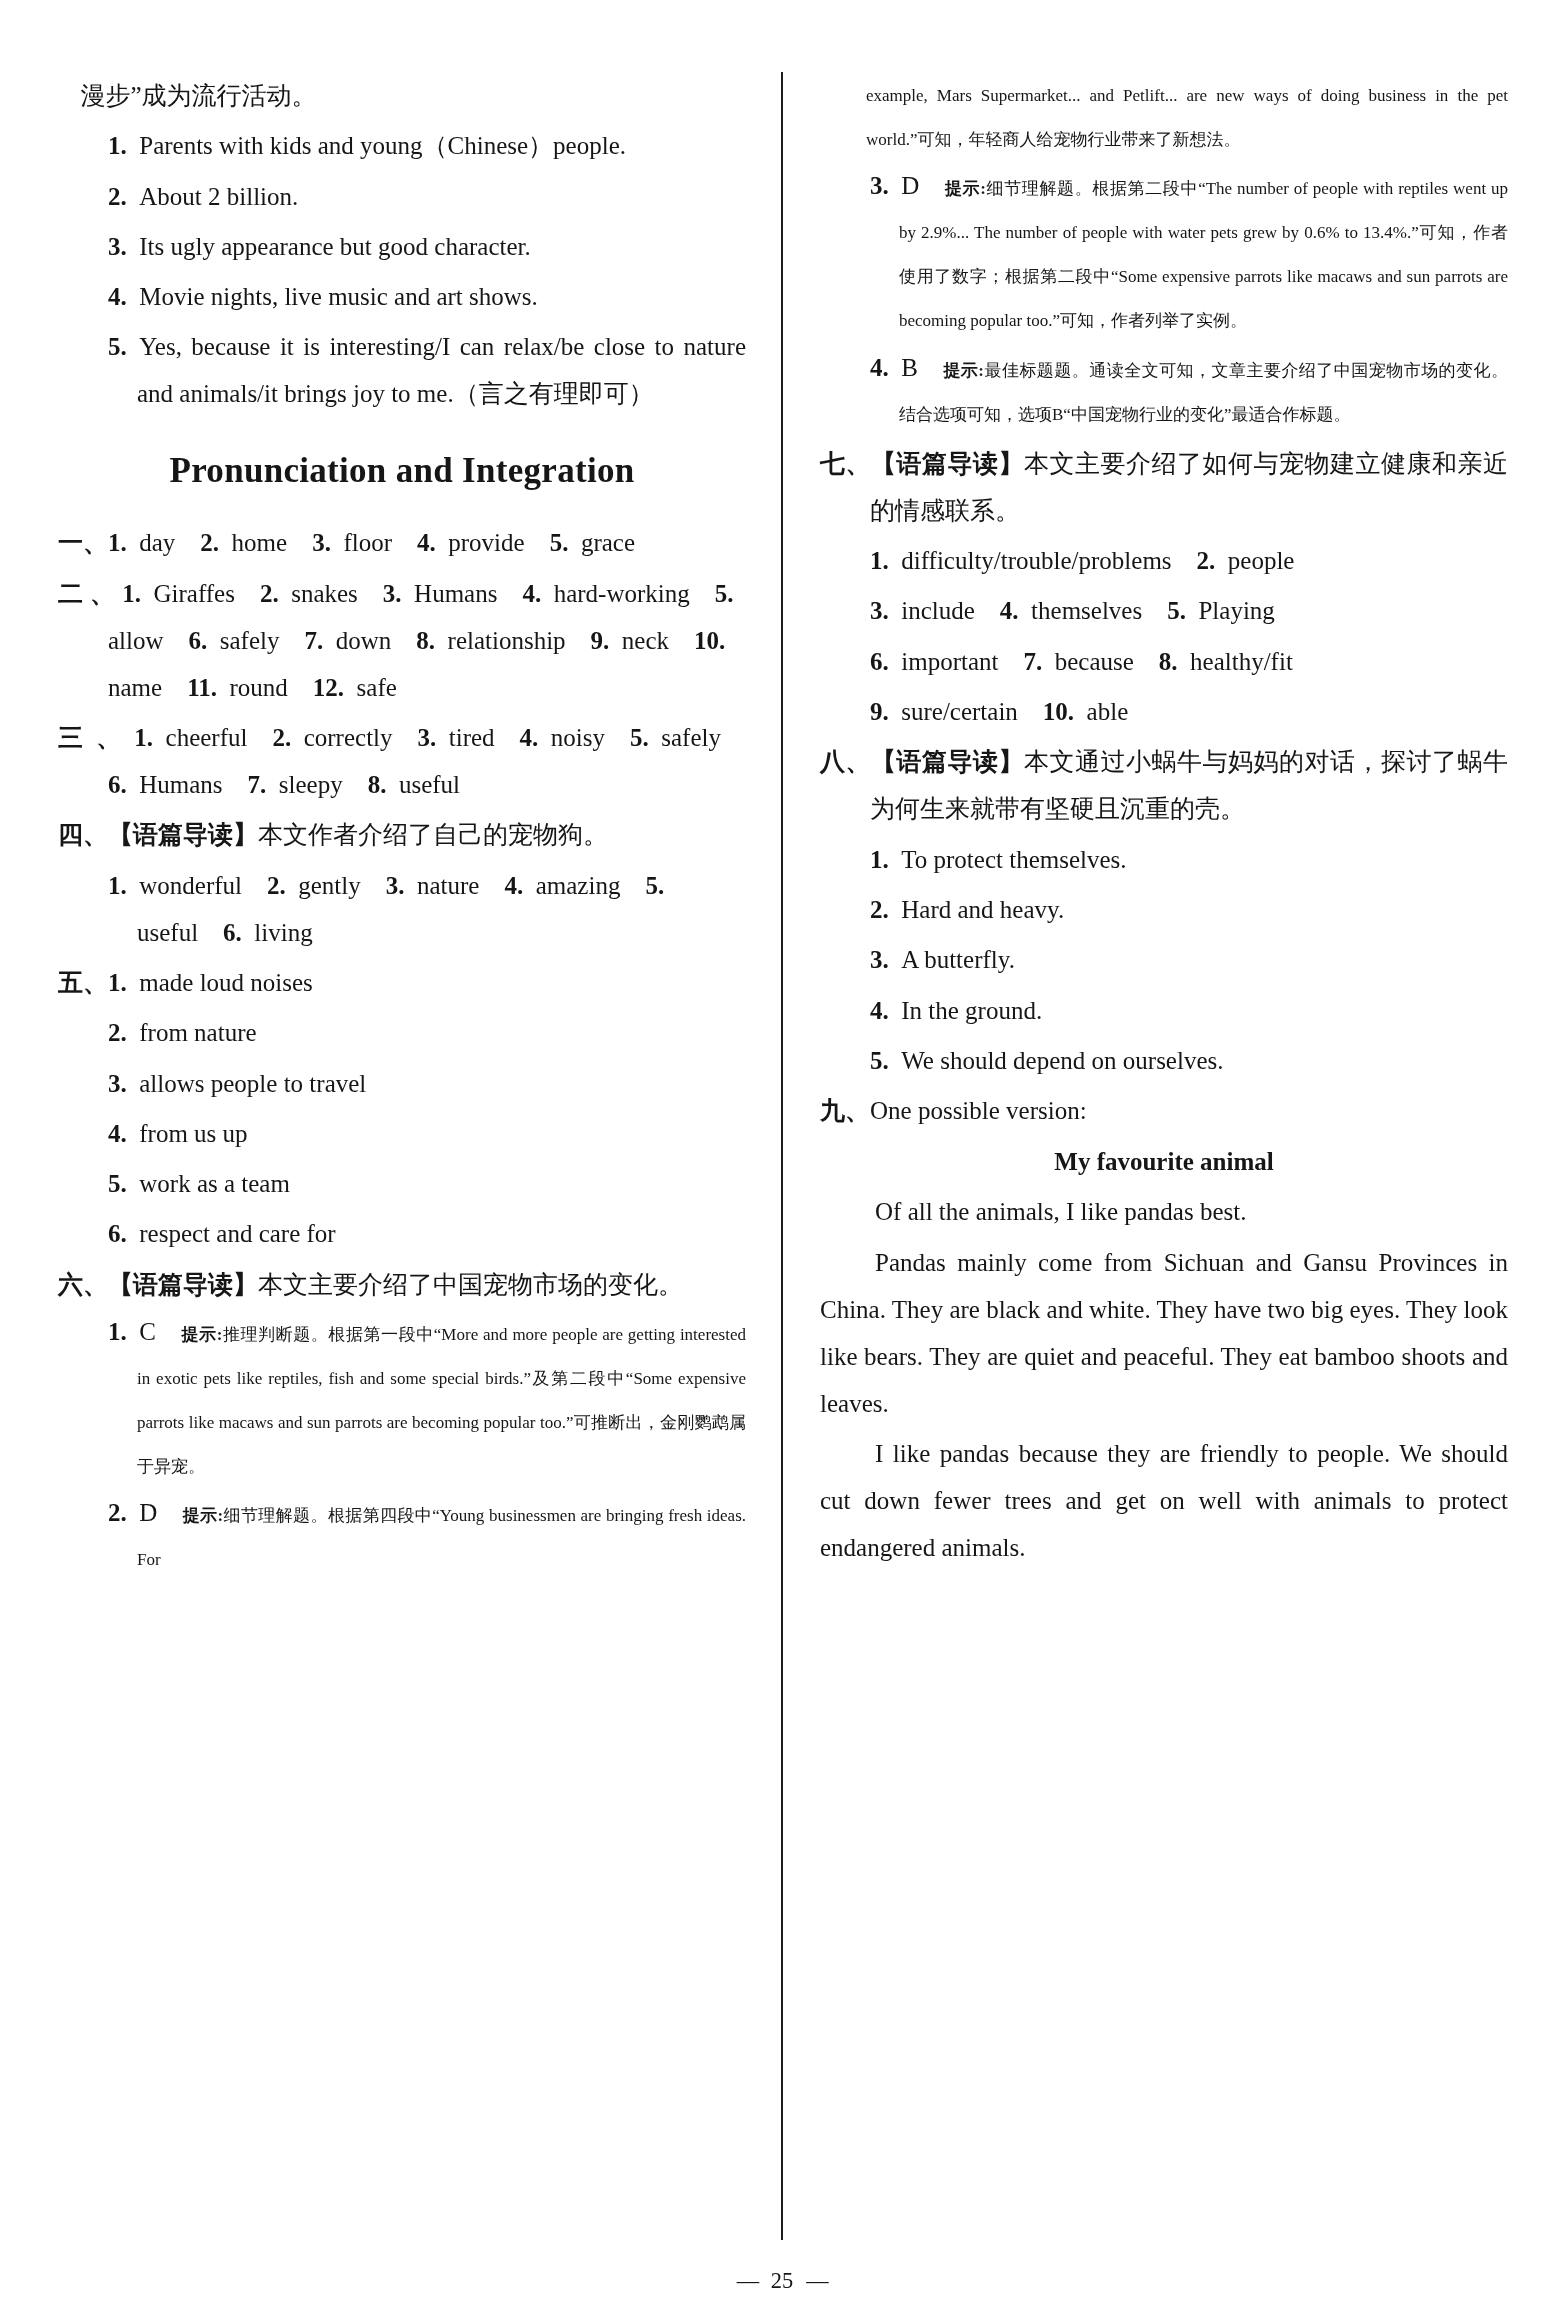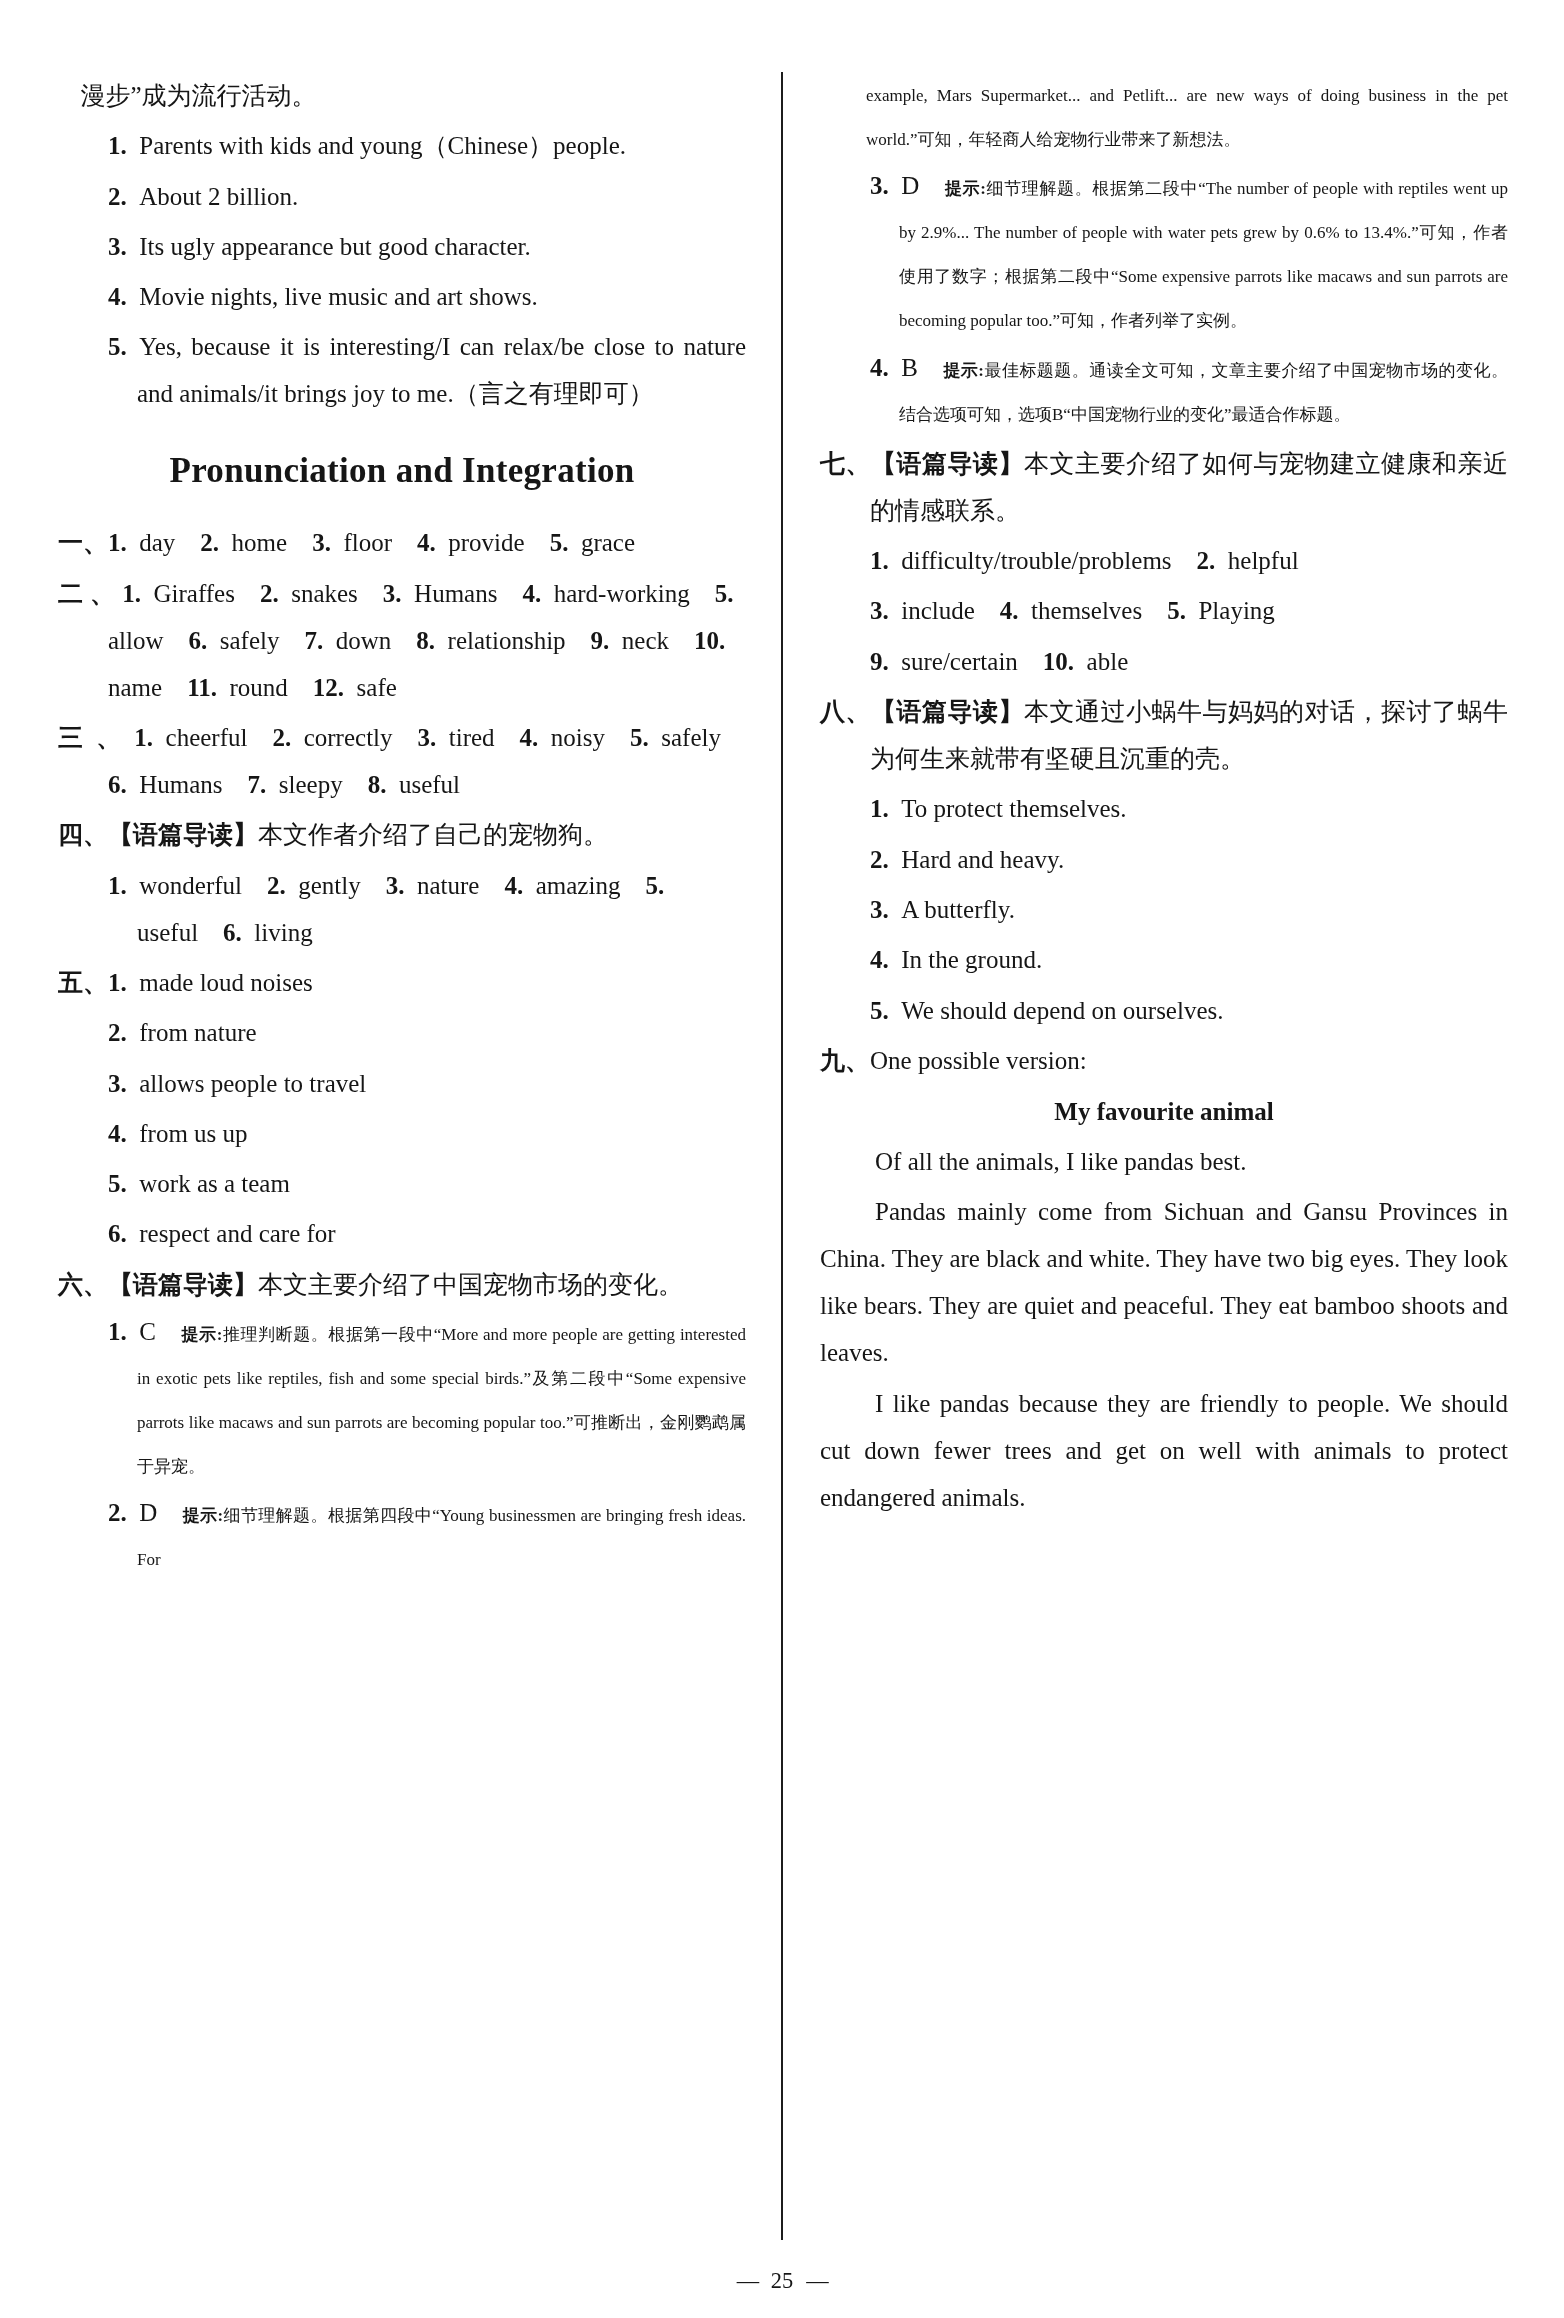--- a/index.html
+++ b/index.html
@@ -78,22 +78,23 @@
         <div class="para" style="padding-left: 50px; text-indent: -50px;"><span class="bold">六、</span><span class="bold">【语篇导读】</span><span>本文主要介绍了中国宠物市场的变化。</span></div>
         <div class="para hint" style="padding-left: 79px; text-indent: -29px;"><span class="bold">1.</span><span> C </span><span class="bold small">提示:</span><span class="small">推理判断题。根据第一段中“More and more people are getting interested in exotic pets like reptiles, fish and some special birds.”及第二段中“Some expensive parrots like macaws and sun parrots are becoming popular too.”可推断出，金刚鹦鹉属于异宠。</span></div>
         <div class="para hint" style="padding-left: 79px; text-indent: -29px;"><span class="bold">2.</span><span> D </span><span class="bold small">提示:</span><span class="small">细节理解题。根据第四段中“Young businessmen are bringing fresh ideas. For</span></div>
       </div>
     <div class="divider"></div>
     <div class="col" id="col-right">
         <div class="para hint" style="padding-left: 46px;"><span class="small">example, Mars Supermarket... and Petlift... are new ways of doing business in the pet world.”可知，年轻商人给宠物行业带来了新想法。</span></div>
         <div class="para hint" style="padding-left: 79px; text-indent: -29px;"><span class="bold">3.</span><span> D </span><span class="bold small">提示:</span><span class="small">细节理解题。根据第二段中“The number of people with reptiles went up by 2.9%... The number of people with water pets grew by 0.6% to 13.4%.”可知，作者使用了数字；根据第二段中“Some expensive parrots like macaws and sun parrots are becoming popular too.”可知，作者列举了实例。</span></div>
         <div class="para hint" style="padding-left: 79px; text-indent: -29px;"><span class="bold">4.</span><span> B </span><span class="bold small">提示:</span><span class="small">最佳标题题。通读全文可知，文章主要介绍了中国宠物市场的变化。结合选项可知，选项B“中国宠物行业的变化”最适合作标题。</span></div>
         <div class="para" style="padding-left: 50px; text-indent: -50px;"><span class="bold">七、</span><span class="bold">【语篇导读】</span><span>本文主要介绍了如何与宠物建立健康和亲近的情感联系。</span></div>
-        <div class="para" style="padding-left: 79px; text-indent: -29px;"><span class="bold">1.</span><span> difficulty/trouble/problems </span><span class="bold">2.</span><span> helpful</span></div>
+        <div class="para" style="padding-left: 79px; text-indent: -29px;"><span class="bold">1.</span><span> difficulty/trouble/problems </span><span class="bold">2.</span><span> people</span></div>
         <div class="para" style="padding-left: 79px; text-indent: -29px;"><span class="bold">3.</span><span> include </span><span class="bold">4.</span><span> themselves </span><span class="bold">5.</span><span> Playing</span></div>
+        <div class="para" style="padding-left: 79px; text-indent: -29px;"><span class="bold">6.</span><span> important </span><span class="bold">7.</span><span> because </span><span class="bold">8.</span><span> healthy/fit</span></div>
         <div class="para" style="padding-left: 79px; text-indent: -29px;"><span class="bold">9.</span><span> sure/certain </span><span class="bold">10.</span><span> able</span></div>
         <div class="para" style="padding-left: 50px; text-indent: -50px;"><span class="bold">八、</span><span class="bold">【语篇导读】</span><span>本文通过小蜗牛与妈妈的对话，探讨了蜗牛为何生来就带有坚硬且沉重的壳。</span></div>
         <div class="para" style="padding-left: 79px; text-indent: -29px;"><span class="bold">1.</span><span> To protect themselves.</span></div>
         <div class="para" style="padding-left: 79px; text-indent: -29px;"><span class="bold">2.</span><span> Hard and heavy.</span></div>
         <div class="para" style="padding-left: 79px; text-indent: -29px;"><span class="bold">3.</span><span> A butterfly.</span></div>
         <div class="para" style="padding-left: 79px; text-indent: -29px;"><span class="bold">4.</span><span> In the ground.</span></div>
         <div class="para" style="padding-left: 79px; text-indent: -29px;"><span class="bold">5.</span><span> We should depend on ourselves.</span></div>
         <div class="para" style="padding-left: 50px; text-indent: -50px;"><span class="bold">九、</span><span>One possible version:</span></div>
         <div class="para center essay-title"><span class="bold">My favourite animal</span></div>
         <div class="para" style="text-indent: 55px;"><span>Of all the animals, I like pandas best.</span></div>

